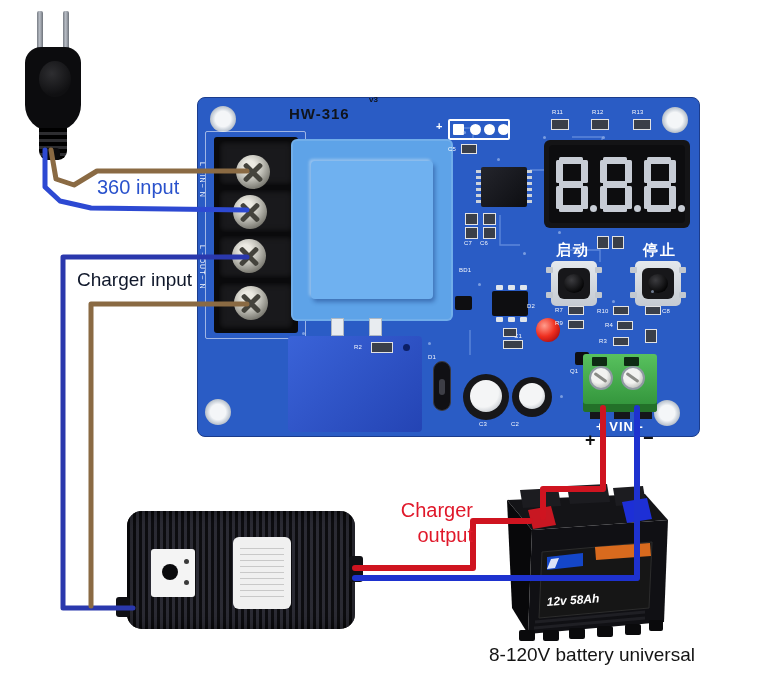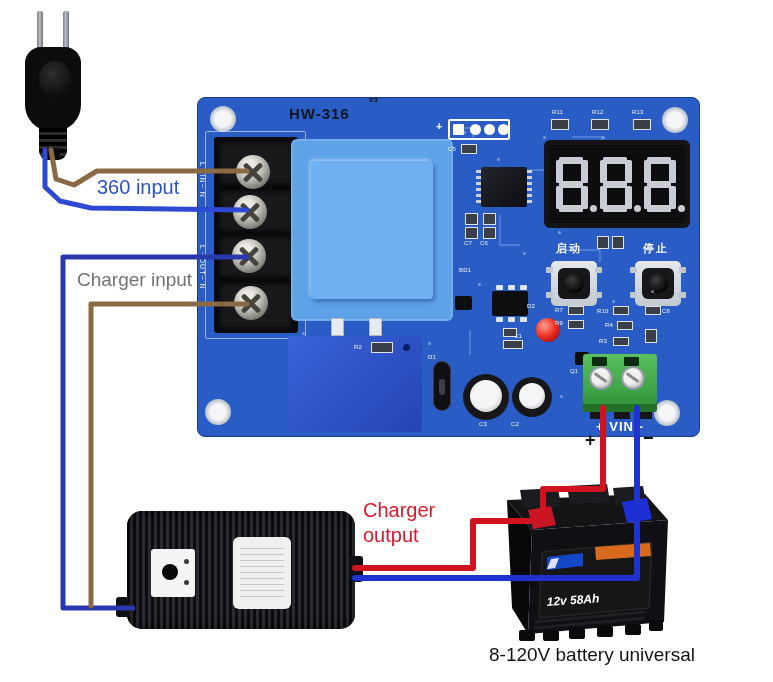--- a/index.html
+++ b/index.html
@@ -41,21 +41,21 @@
   .sg{position:absolute;background:#c7ccd5;border-radius:1.5px;}
   .sg.a{left:3px;top:0;width:24px;height:7px;}
   .sg.f{left:0;top:3px;width:7px;height:23px;}
   .sg.b{left:25px;top:3px;width:7px;height:23px;}
   .sg.g{left:3px;top:24px;width:24px;height:7px;}
   .sg.e{left:0;top:29px;width:7px;height:23px;}
   .sg.c{left:25px;top:29px;width:7px;height:23px;}
   .sg.d{left:3px;top:48px;width:24px;height:7px;}
   .sg.dp{left:34px;top:48px;width:7px;height:7px;border-radius:50%;}
 
-  .silk-cn{position:absolute;color:#fff;font-size:11px;font-weight:bold;letter-spacing:2px;}
+  .silk-cn{position:absolute;color:#fff;font-size:15px;font-weight:bold;letter-spacing:2px;}
   .vlabel{position:absolute;color:#fff;font-size:7px;letter-spacing:1px;white-space:nowrap;
           transform:rotate(90deg);transform-origin:left top;opacity:.95;}
 
   .tact{position:absolute;width:46px;height:45px;background:linear-gradient(180deg,#e4e8ed,#c4cad2);border-radius:5px;}
   .tact .body{position:absolute;left:7px;top:7px;width:32px;height:31px;background:#17171a;border-radius:6px;}
   .tact .cap{position:absolute;left:13px;top:13px;width:20px;height:19px;border-radius:50%;
              background:radial-gradient(circle at 38% 32%,#3c3c40,#040405 75%);}
   .tact .leg{position:absolute;width:7px;height:6px;background:#c2c8d0;border-radius:1px;}
 
   .led{position:absolute;left:536px;top:318px;width:24px;height:24px;border-radius:50%;
@@ -115,22 +115,22 @@
   .charger .jack{position:absolute;left:11px;top:15px;width:16px;height:16px;border-radius:50%;background:#0a0a0c;}
   .charger .pdot{position:absolute;width:5px;height:5px;border-radius:50%;background:#3a3a3a;}
   .charger .label{position:absolute;left:106px;top:26px;width:58px;height:72px;background:#f0f0f0;border-radius:6px;}
   .charger .label:after{content:"";position:absolute;inset:7px;
            background:repeating-linear-gradient(0deg,rgba(0,0,0,0) 0 5px,#c9c9c9 5px 6px);}
   .stub{position:absolute;background:#101014;border-radius:3px;}
 
   
   .note{position:absolute;white-space:nowrap;}
   .n-ac{left:97px;top:176px;font-size:20px;color:#2a52cc;}
-  .n-ci{left:77px;top:269px;font-size:19px;color:#737373;}
-  .n-co{left:363px;top:498px;width:110px;text-align:left;font-size:20px;line-height:25px;color:#e0182a;}
+  .n-ci{left:77px;top:269px;font-size:19px;color:#0f172a;}
+  .n-co{left:363px;top:498px;width:110px;text-align:right;font-size:20px;line-height:25px;color:#e0182a;}
   .n-de{left:651px;top:450px;font-size:18px;color:#141414;}
   .n-bn{left:489px;top:644px;font-size:19px;color:#141414;}
   .n-vp{left:585px;top:430px;font-size:18px;font-weight:bold;color:#111;}
   .n-vm{left:643px;top:428px;font-size:18px;font-weight:bold;color:#111;}
   svg.wires{position:absolute;left:0;top:0;pointer-events:none;}
 </style>
 </head>
 <body>
 
 <div class="stage">

